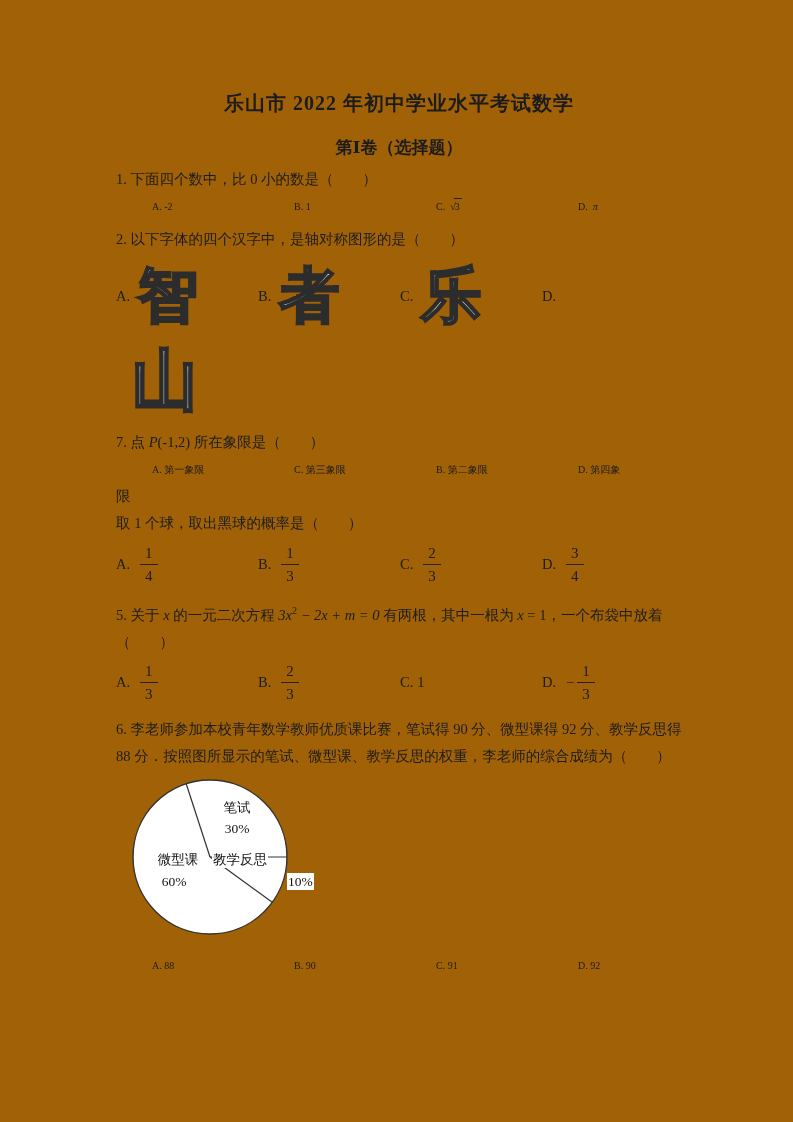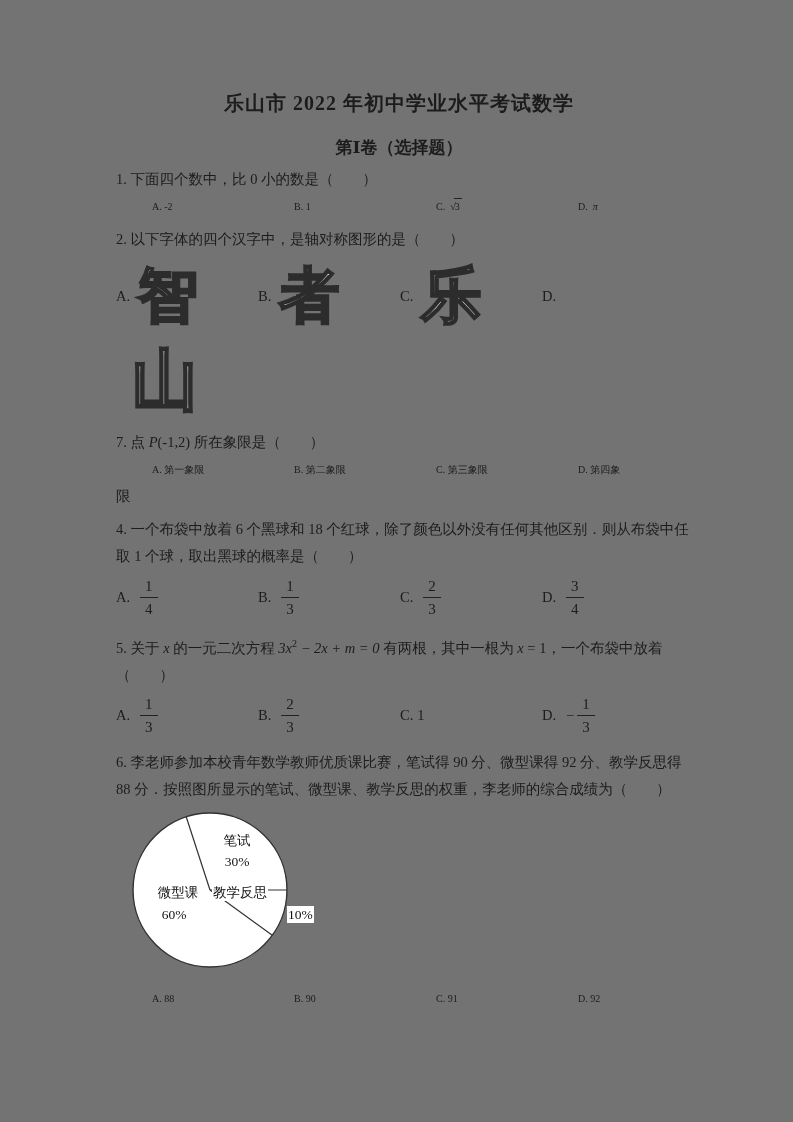--- a/index.html
+++ b/index.html
@@ -1,21 +1,21 @@
 <!DOCTYPE html>
 <html><head>
 <meta charset="utf-8">
 <style>
   * { margin:0; padding:0; box-sizing:border-box; }
   html,body { background:#ffffff; }
   body {
     font-family:"Liberation Serif","DejaVu Serif",serif;
     color:#1c1c1c;
   }
-  .page { width:793px; height:1122px; background:#737373; position:relative; overflow:hidden; }
+  .page { width:793px; height:1122px; background:#a16207; position:relative; overflow:hidden; }
   .content { margin-left:116px; width:566px; padding-top:90px; }
 
   .title { text-align:center; font-size:20px; font-weight:bold; line-height:26px; letter-spacing:1px; }
   .subtitle { text-align:center; font-size:17px; font-weight:bold; line-height:24px; margin-top:20px; }
   .section-heading { font-size:15.5px; font-weight:bold; line-height:22px; margin-top:16px; }
 
   .line { font-size:14.5px; line-height:27px; white-space:nowrap; }
   .qtext { margin-top:6px; }
 
   .opts { display:grid; grid-template-columns:142px 142px 142px 1fr; font-size:10px; line-height:27px; align-items:center;margin-left:36px; }
@@ -99,27 +99,26 @@
         <span>D.</span>
       </span>
     </div>
     <div class="shan-row">
       <span class="bubble">山</span>
     </div>
 
     <div class="line qtext"><span>7. 点 </span><i class="mvar">P</i><span>(-1,2)</span><span> 所在象限是（　　）</span></div>
     <div class="opts">
       <span class="cell">A. 第一象限</span>
+      <span class="cell">C. 第三象限</span>
       <span class="cell">B. 第二象限</span>
-      <span class="cell">C. 第三象限</span>
       <span class="cell">D. 第四象</span>
     </div>
     <div class="line">限</div>
 
-    <div class="line qtext">4. 一个布袋中放着 6 个黑球和 18 个红球，除了颜色以外没有任何其他区别．则从布袋中任</div>
     <div class="line">取 1 个球，取出黑球的概率是（　　）</div>
     <div class="opts-frac">
       <span class="cell">
         <span>A.</span>
         <span class="frac">
             <span class="num">1</span>
             <span class="den">4</span>
           </span>
       </span>
       <span class="cell">

